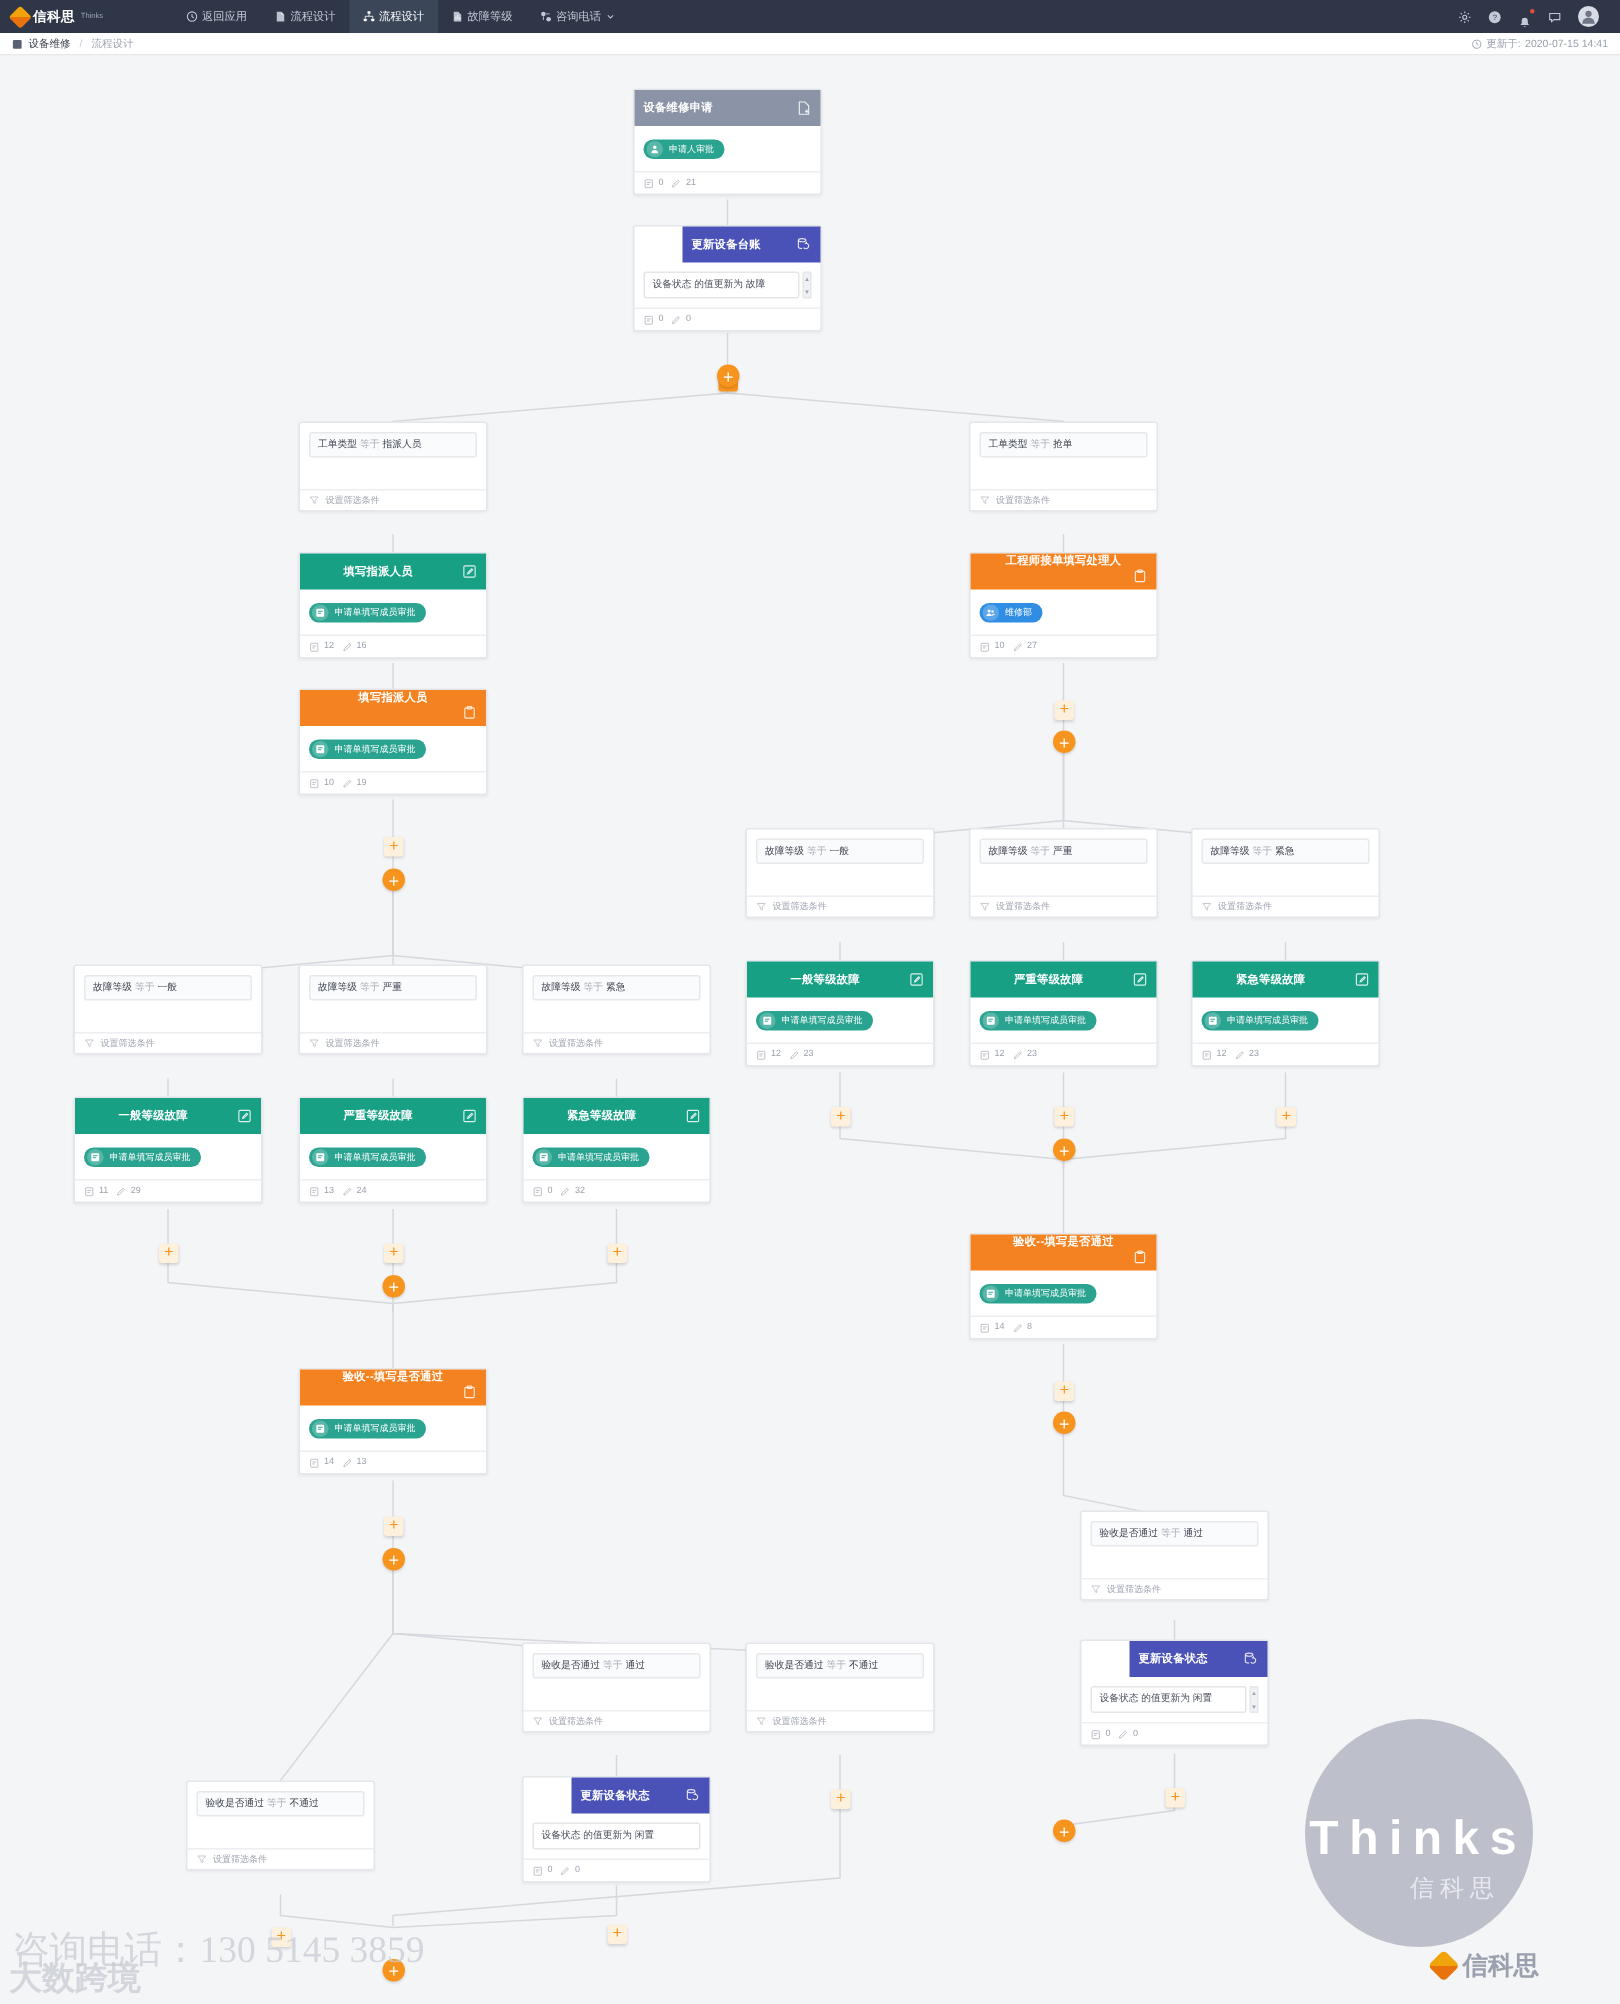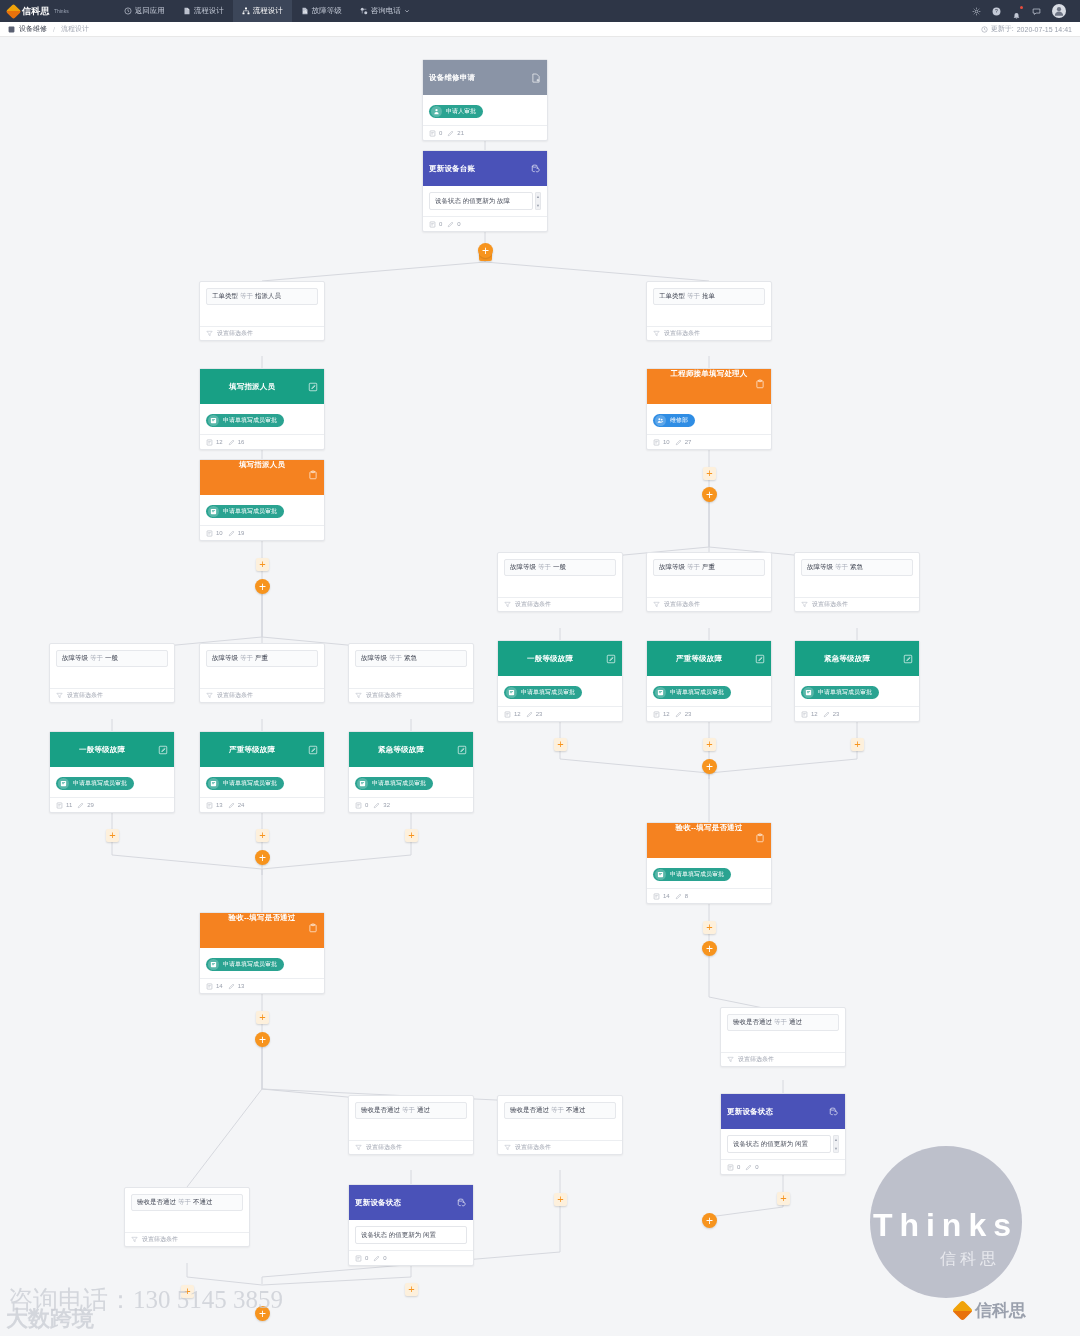--- a/index.html
+++ b/index.html
@@ -60,26 +60,26 @@
   svg.links { position:absolute; left:0; top:0; width:1080px; height:1299px; }
   svg.links line, svg.links path { stroke:#d6d8de; stroke-width:1; fill:none; }
 
   
   .node {
     position:absolute; width:126px; background:#fff;
     border:1px solid #e4e6ea; border-radius:2px;
     box-shadow:0 1px 2px rgba(0,0,0,.06);
   }
   .node-head {
-    height:35px; display:flex; align-items:center; padding:0 6px;
+    height:24px; display:flex; align-items:center; padding:0 6px;
     color:#fff; font-size:7.5px; font-weight:bold; letter-spacing:.2px;
   }
   .node-head .hd-ic { margin-left:auto; width:10px;height:10px; opacity:.85; }
   .h-gray  { background:#8a94a6; }
-  .h-blue  { background:#4a52b8; }
+  .h-blue  { background:#4a52b8;margin-left:32px; }
   .h-green { background:#18a085;padding-left:29px; }
   .h-orange{ background:#f58220;flex-direction:column; }
   .node-body { padding:6px; min-height:24px; }
   .tag {
     display:inline-flex; align-items:center; gap:4px;
     height:13px; padding:0 7px 0 2px; border-radius:7px;
     font-size:6px; color:#fff; white-space:nowrap;
   }
   .tag .tag-ic {
     width:11px;height:11px;border-radius:50%;

